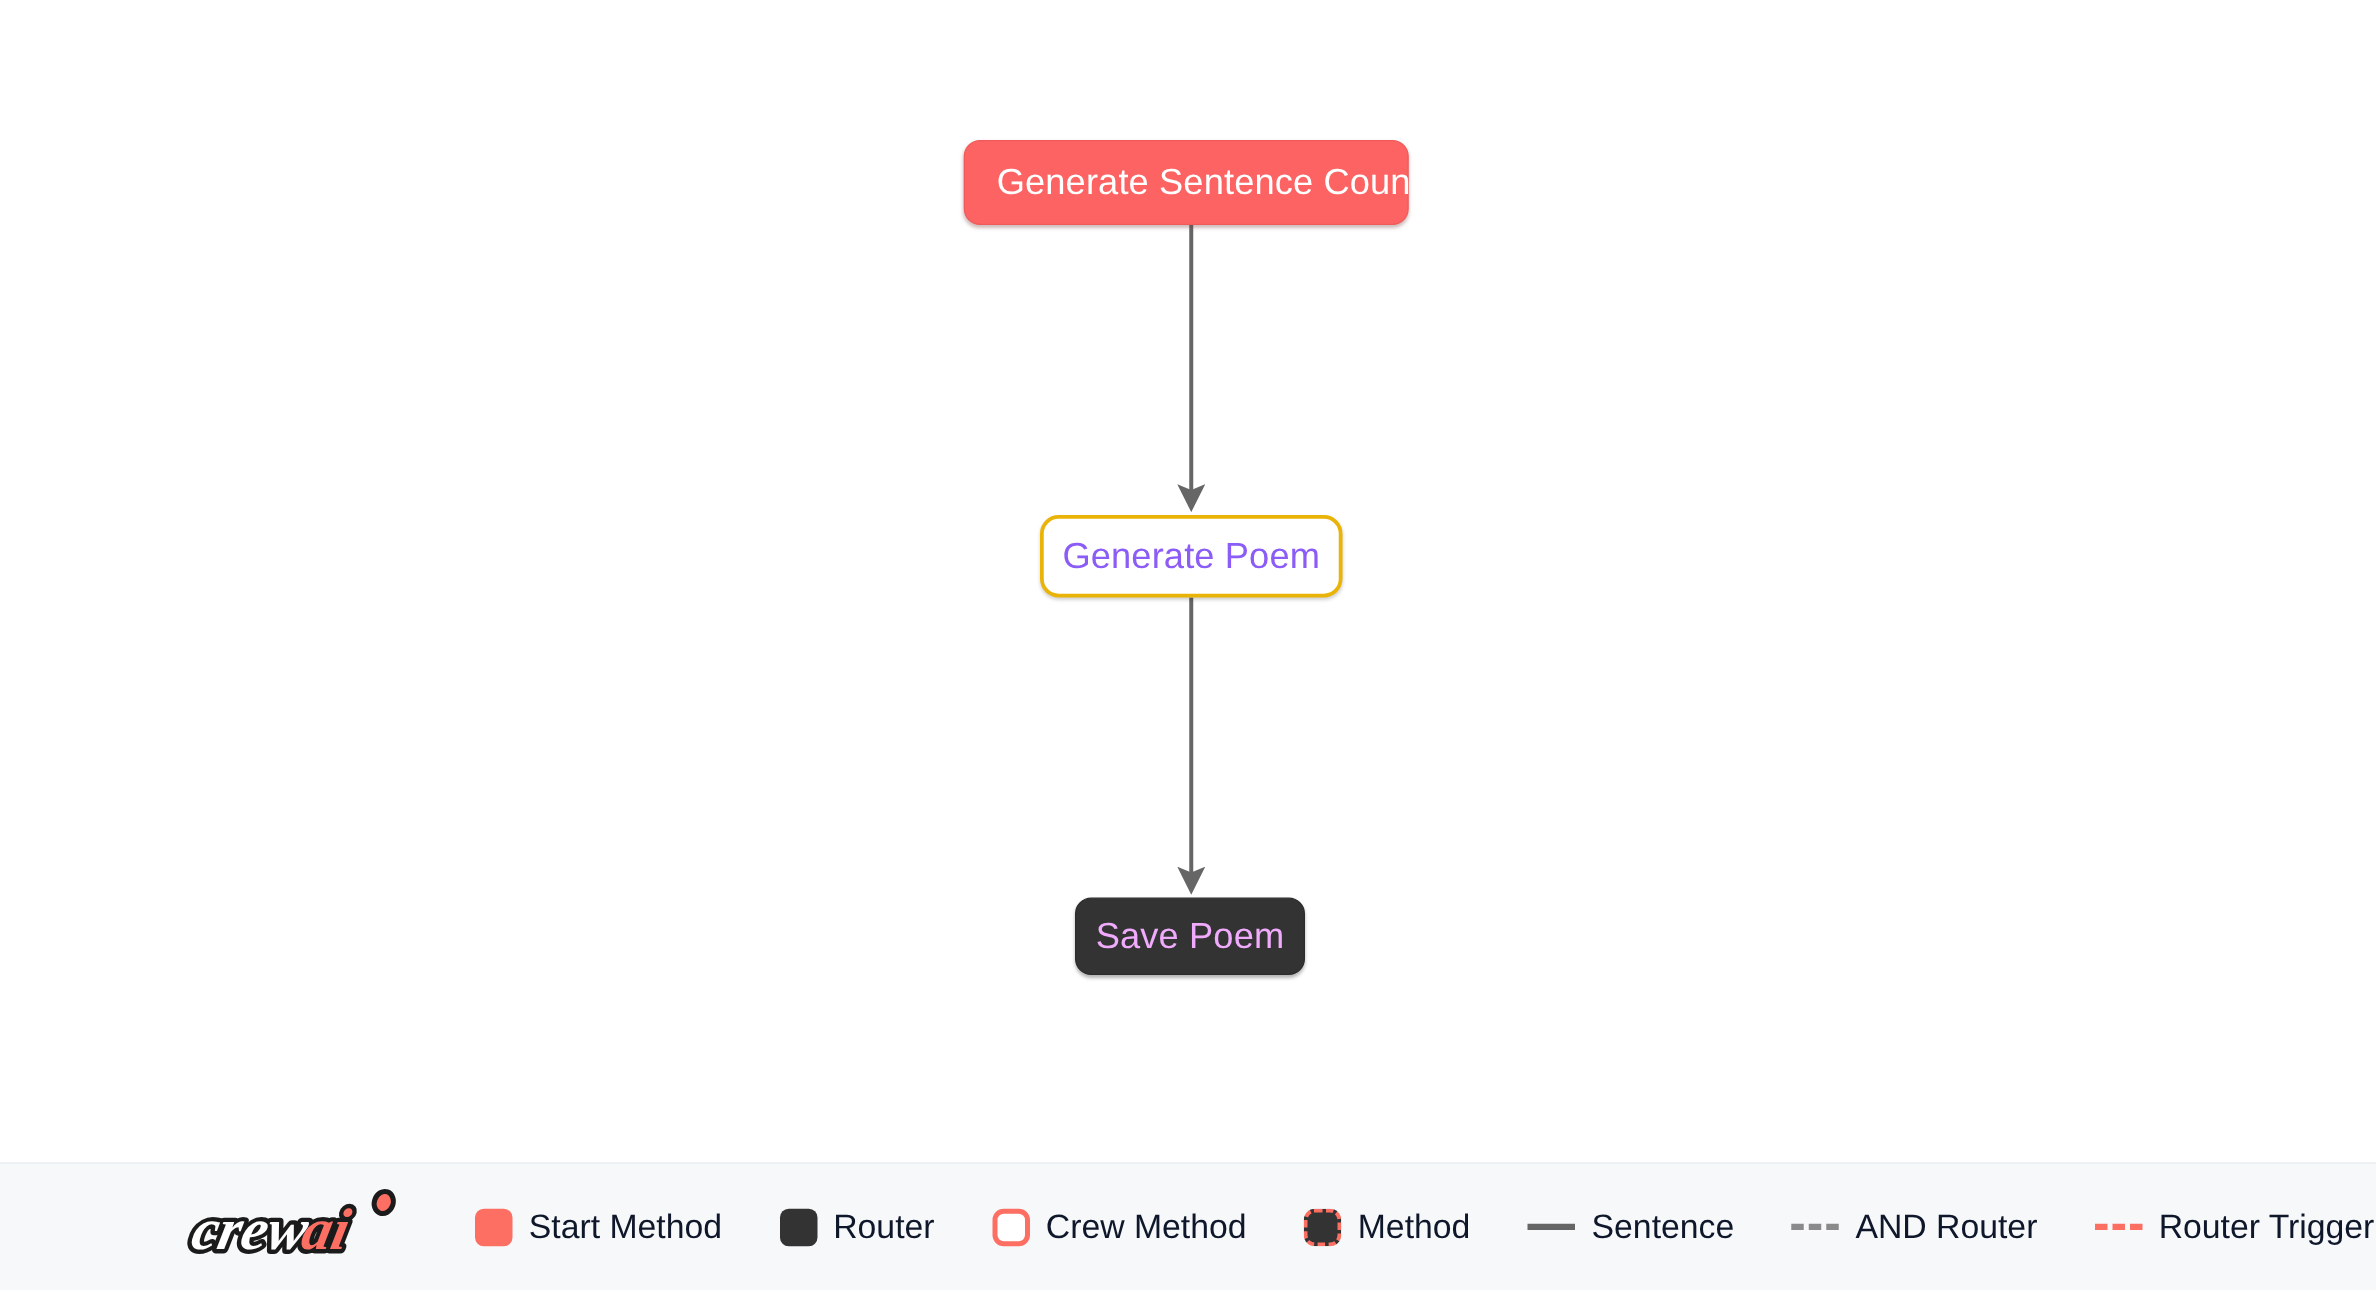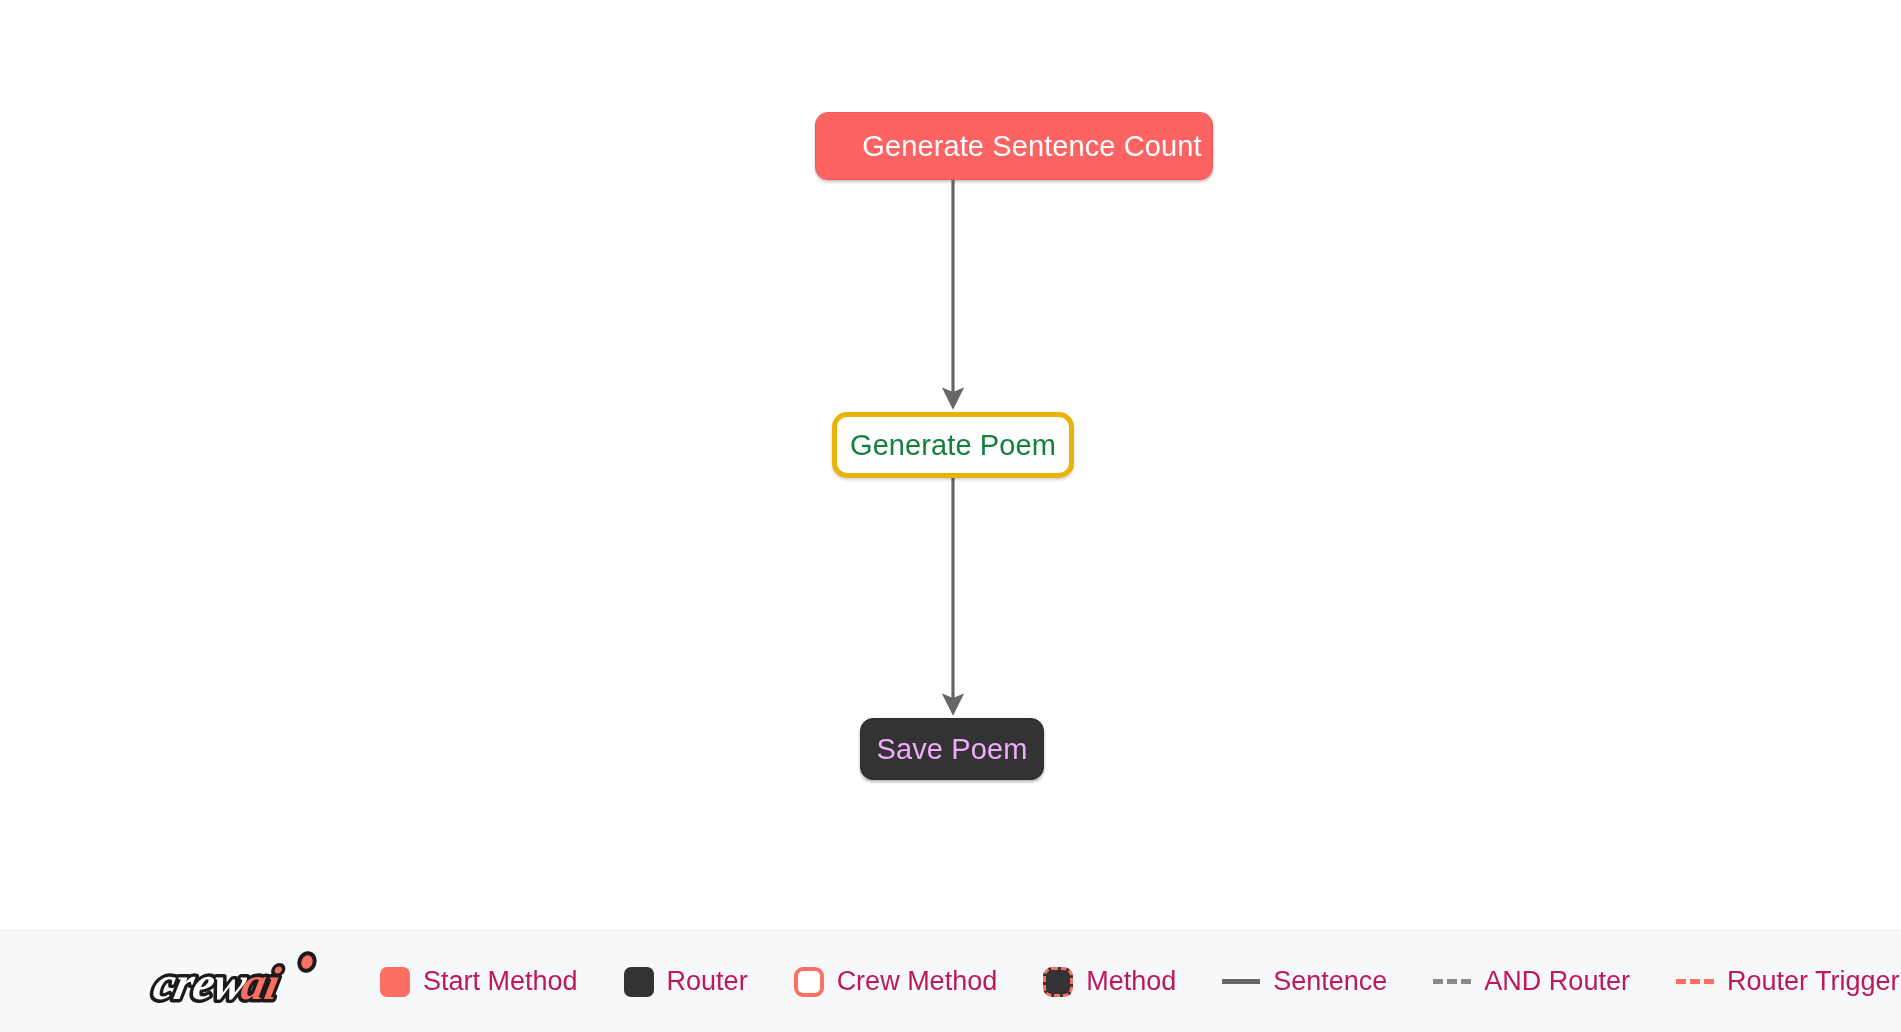--- a/index.html
+++ b/index.html
@@ -55,22 +55,22 @@
 
   .node-start {
     background: #fd6363;
     color: #ffffff;
     border: 1px solid #f05a5a;
     box-shadow: 0 2px 3px rgba(120,60,60,0.35);
   }
 
   .node-crew {
     background: #ffffff;
-    color: #15803d;
-    border: 5px solid #eab308;
+    color: #8b5cf6;
+    border: 3px solid #eab308;
     box-shadow: 0 2px 3px rgba(0,0,0,0.18);
     border-radius: 15px;
   }
 
   .node-method {
     background: #333333;
     color: #f0abfc;
     border: 1px solid #2c2c2c;
     box-shadow: 0 2px 3px rgba(0,0,0,0.30);
   }
@@ -103,21 +103,21 @@
   }
 
   .legend-item {
     display: flex;
     align-items: center;
     margin-right: 46px;
   }
 
   .legend-label {
     font-size: 27px;
-    color: #be185d;
+    color: #0f172a;
     line-height: 1;
     white-space: nowrap;
   }
 
   .swatch {
     width: 30px;
     height: 30px;
     border-radius: 7px;
     margin-right: 13px;
     flex: 0 0 auto;
@@ -149,21 +149,21 @@
         <marker id="arrow-gray" viewBox="0 0 12 12" refX="10" refY="6" markerWidth="7" markerHeight="7" orient="auto-start-reverse">
           <path d="M 0 0 L 12 6 L 0 12 L 2.5 6 Z" fill="#666666"></path>
         </marker>
       </defs>
 
       <line x1="953" y1="180" x2="953" y2="406" stroke="#666666" stroke-width="3.2" marker-end="url(#arrow-gray)"></line>
 
       <line x1="953" y1="478" x2="953" y2="712" stroke="#666666" stroke-width="3.2" marker-end="url(#arrow-gray)"></line>
     </svg>
 
-    <div class="node node-start" style="left:815px; top:112px; width:398px; height:68px;padding-left:36px;">
+    <div class="node node-start" style="left:771px; top:112px; width:356px; height:68px;padding-left:36px;">
       <span>Generate Sentence Count</span>
     </div>
 
     <div class="node node-crew" style="left:832px; top:412px; width:242px; height:66px;">
       <span>Generate Poem</span>
     </div>
 
     <div class="node node-method" style="left:860px; top:718px; width:184px; height:62px;">
       <span>Save Poem</span>
     </div>

